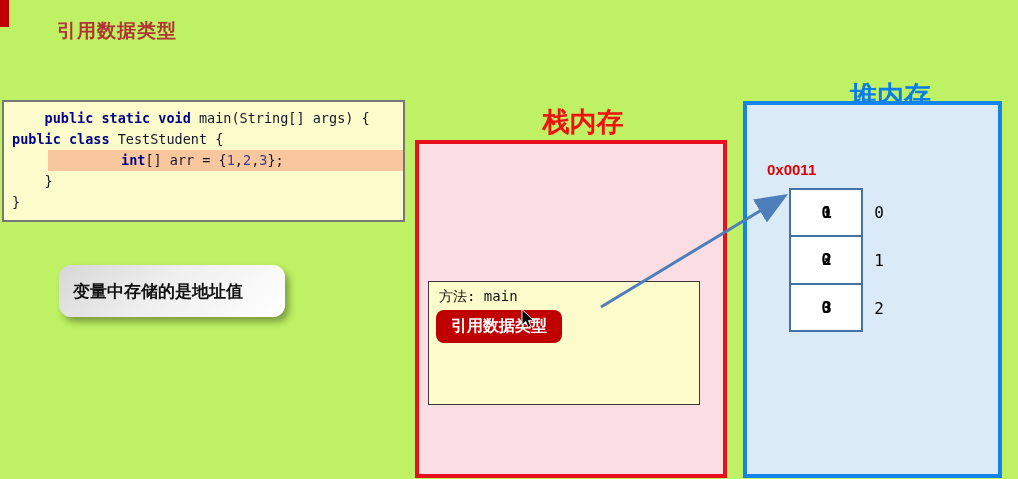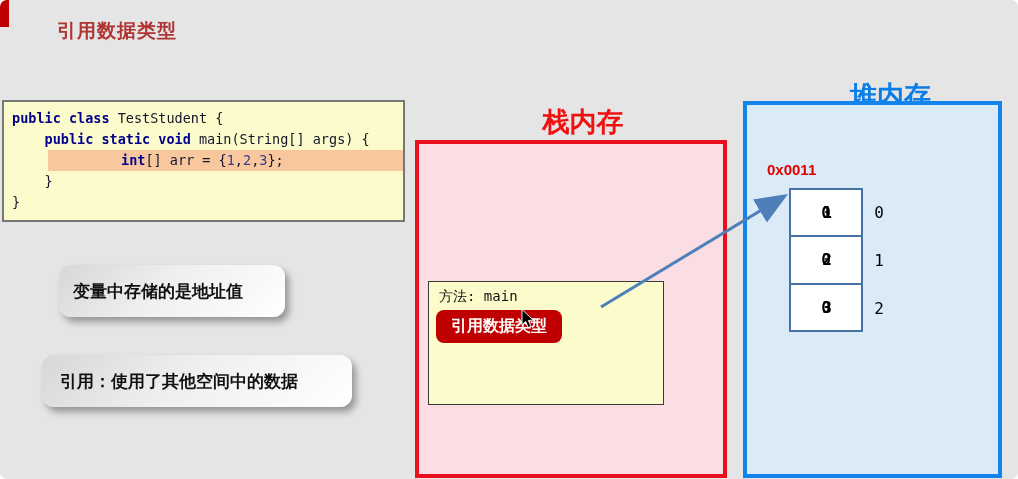--- a/index.html
+++ b/index.html
@@ -1,19 +1,18 @@
 <!DOCTYPE html>
 <html style="--page-title-red: #B03434; --corner-red: #C00000; --keyword-blue: #00008B; --number-blue: #3B3B8C; --code-text: #14142A; --code-bg: #FBFBCB; --code-border: #777777; --highlight-bg: #F8C79E; --stack-title-red: #F01010; --stack-border-red: #E8101C; --stack-fill-pink: #FBDEE4; --heap-title-blue: #0A7DE8; --heap-border-blue: #1284EC; --heap-fill-blue: #DAEBF7; --frame-bg: #FBFBCB; --badge-red: #C00000; --address-red: #E00000; --arrow-blue: #4E7FBA; --cell-border-blue: #4472A4;"><head>
 <meta charset="utf-8">
 <style>
   html,body{margin:0;padding:0;background:#fff;}
   .canvas{
-    position:relative;width:1018px;height:479px;background:#e5e5e5;overflow:hidden;
+    position:relative;width:1018px;height:479px;background:#bef264;overflow:hidden;
     font-family:"Liberation Sans",sans-serif;
-    border-radius:7px;
   }
   
   .corner-mark{position:absolute;left:0;top:0;width:9px;height:27px;background:var(--corner-red);}
   .page-title{
     position:absolute;left:57px;top:18px;margin:0;
     font-size:19px;font-weight:bold;color:var(--page-title-red);letter-spacing:1px;
   }
   
   .code-box{
     position:absolute;left:2px;top:100px;width:403px;height:122px;box-sizing:border-box;
@@ -38,21 +37,21 @@
   
   .stack-title{
     position:absolute;left:415px;top:92px;width:312px;margin:12px;text-align:center;
     font-size:27px;font-weight:bold;color:var(--stack-title-red);
   }
   .stack-box{
     position:absolute;left:415px;top:140px;width:312px;height:338px;box-sizing:border-box;
     background:var(--stack-fill-pink);border:4px solid var(--stack-border-red);
   }
   .stack-frame{
-    position:absolute;left:9px;top:137px;width:236px;height:124px;box-sizing:border-box;
+    position:absolute;left:9px;top:137px;width:272px;height:124px;box-sizing:border-box;
     background:var(--frame-bg);border:1px solid #3a3a3a;
     padding:5px 8px 0 10px;
   }
   .frame-line{font-family:"DejaVu Sans Mono",monospace;font-size:14px;line-height:18px;color:#111;}
   .frame-addr{font-family:"Liberation Sans",sans-serif;font-size:15px;font-weight:bold;color:var(--address-red);margin-left:12px;}
   .ref-badge{
     display:inline-block;margin-top:5px;margin-left:-3px;
     background:var(--badge-red);color:#fff;border-radius:8px;
     font-size:16px;font-weight:bold;padding:6px 15px;
   }
@@ -96,32 +95,29 @@
 </style>
 </head>
 <body>
 
 <div class="canvas">
 
   <div class="corner-mark"></div>
   <h1 class="page-title">引用数据类型</h1>
 
   <div class="code-box">
+      <div class="code-line"><span class="pl">    </span><span class="kw">public static void</span><span class="pl"> main(String[] args) {</span></div>
       <div class="code-line"><span class="kw">public class </span><span class="pl">TestStudent {</span></div>
-      <div class="code-line"><span class="pl">    </span><span class="kw">public static void</span><span class="pl"> main(String[] args) {</span></div>
       <div class="code-line hl"><span class="pl">        </span><span class="kw">int</span><span class="pl">[] arr = {</span><span class="num">1</span><span class="pl">,</span><span class="num">2</span><span class="pl">,</span><span class="num">3</span><span class="pl">};</span></div>
       <div class="code-line"><span class="pl">    }</span></div>
       <div class="code-line"><span class="pl">}</span></div>
     </div>
 
   <div class="callout callout-1">
     <span>变量中存储的是地址值</span>
-  </div>
-  <div class="callout callout-2">
-    <span>引用：使用了其他空间中的数据</span>
   </div>
 
   <h2 class="stack-title">栈内存</h2>
   <div class="stack-box">
     <div class="stack-frame">
       <div class="frame-line">方法: main</div>
       <span class="ref-badge">引用数据类型</span>
     </div>
   </div>
 

